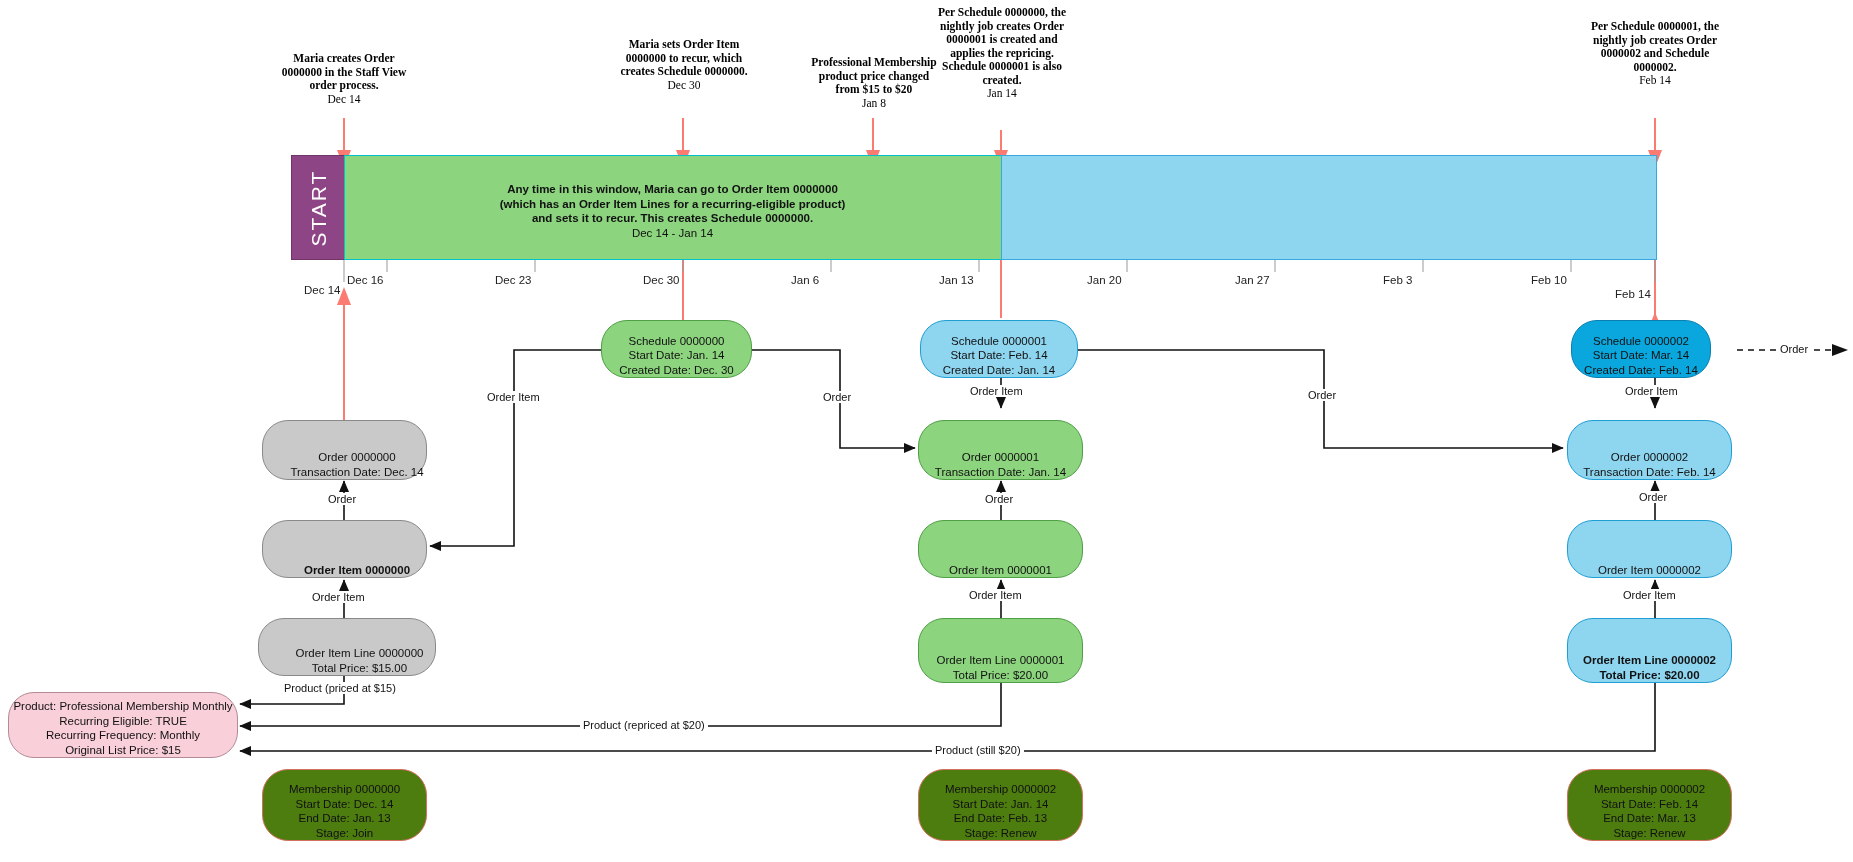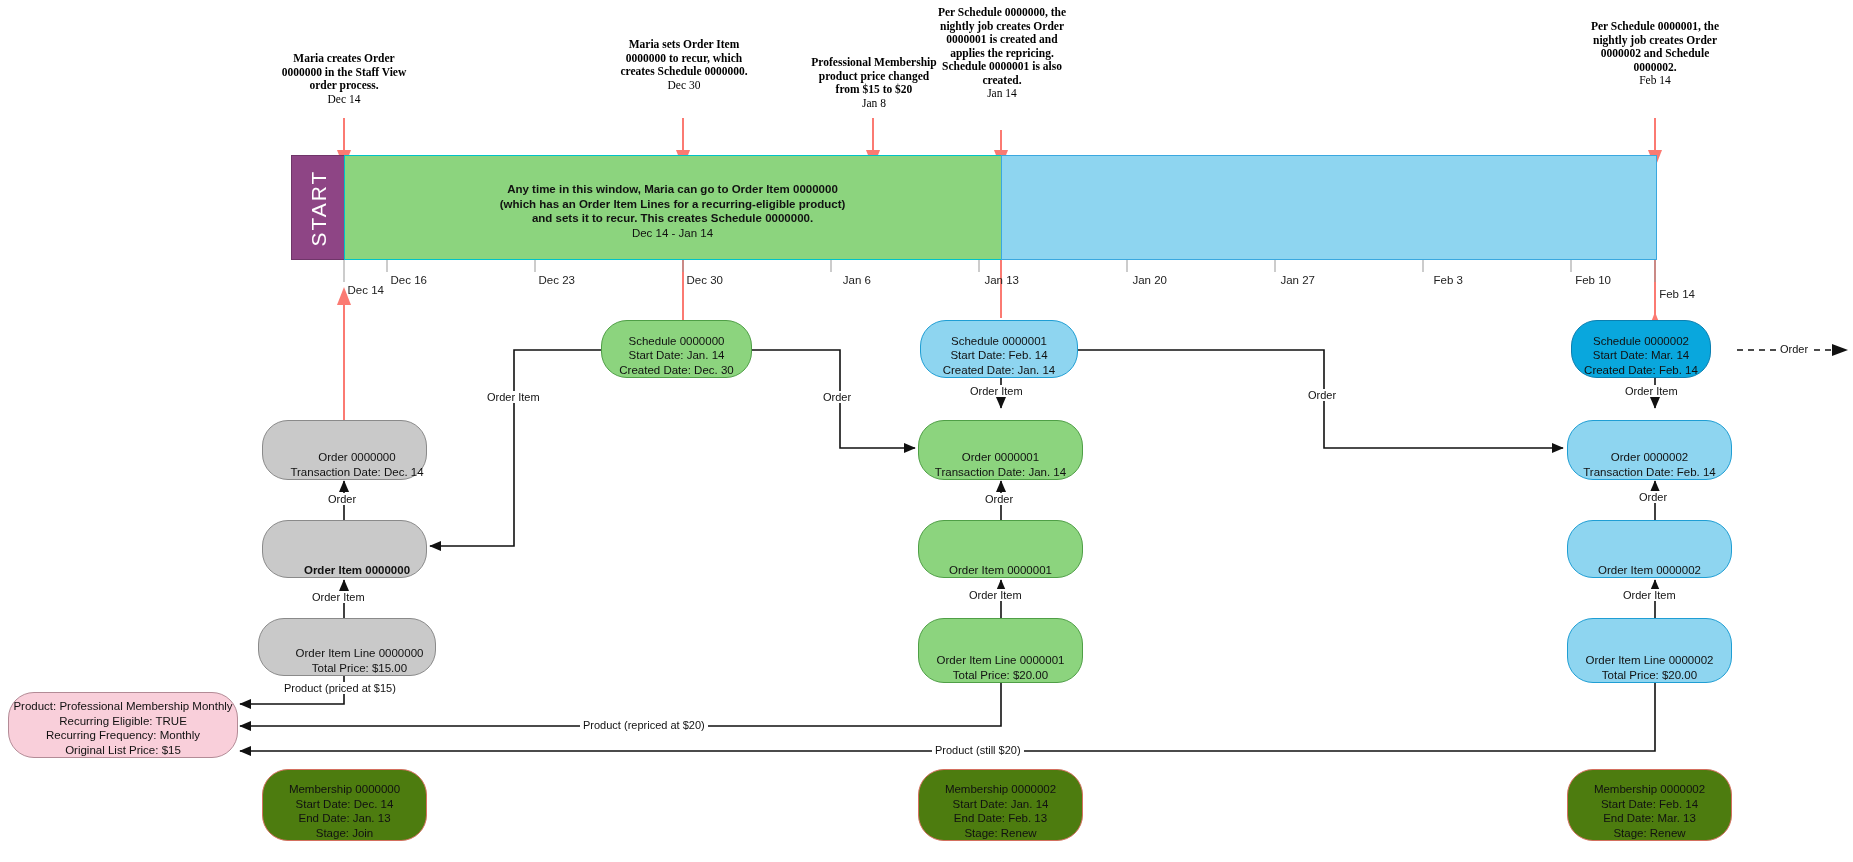--- a/index.html
+++ b/index.html
@@ -11,21 +11,21 @@
   .annot .date{font-weight:normal;font-size:11.5px;}
   
   .start-block{position:absolute;background:#8e4585;border:1px solid #6f3569;}
   .start-block span{position:absolute;left:50%;top:50%;
       transform:translate(-50%,-50%) rotate(-90deg);
       color:#ffffff;font-size:21px;letter-spacing:2px;white-space:nowrap;}
   .band-green{position:absolute;background:#8cd47e;border:1px solid #00c2c7;}
   .band-blue{position:absolute;background:#8ed5f0;border:1px solid #3aa8e0;}
   .band-text{position:absolute;text-align:center;font-size:11.5px;line-height:14.5px;font-weight:bold;color:#111;}
   .band-text .sub{font-weight:normal;}
-  .tick-label{position:absolute;font-size:11.5px;color:#222;text-align:right;}
+  .tick-label{position:absolute;font-size:11.5px;color:#222;text-align:left;}
   
   .node{position:absolute;box-sizing:border-box;display:flex;align-items:flex-end;
         justify-content:center;text-align:center;font-size:11.5px;line-height:14.5px;color:#111;border-radius:26px;}
   .n-grey{background:#c9c9c9;border:1px solid #8a8a8a;padding-left:25px;}
   .n-green{background:#8cd47e;border:1px solid #4f9f46;}
   .n-lblue{background:#8ed5f0;border:1px solid #1f9ed4;}
   .n-blue{background:#09a7dd;border:1px solid #0b7fb0;}
   .n-pink{background:#f9cfda;border:1px solid #b38b96;}
   .n-salmon{background:#4d7c0f;border:1px solid #d4705f;}
   
@@ -239,21 +239,21 @@
     </div>
   </div>
 
   <div class="node n-green" style="left:918px;top:618px;width:165px;height:65px;">
     <div>
       <div>Order Item Line  0000001</div>
       <div>Total Price: $20.00</div>
     </div>
   </div>
 
-  <div class="node n-lblue" style="left:1567px;top:618px;width:165px;height:65px;">
+  <div class="node n-lblue" style="left:1567px;top:618px;width:165px;height:65px;font-weight:bold;">
     <div>
       <div>Order Item Line  0000002</div>
       <div>Total Price: $20.00</div>
     </div>
   </div>
 
   <div class="node n-pink" style="left:8px;top:692px;width:230px;height:66px;">
     <div>
       <div>Product: Professional Membership Monthly</div>
       <div>Recurring Eligible: TRUE</div>

